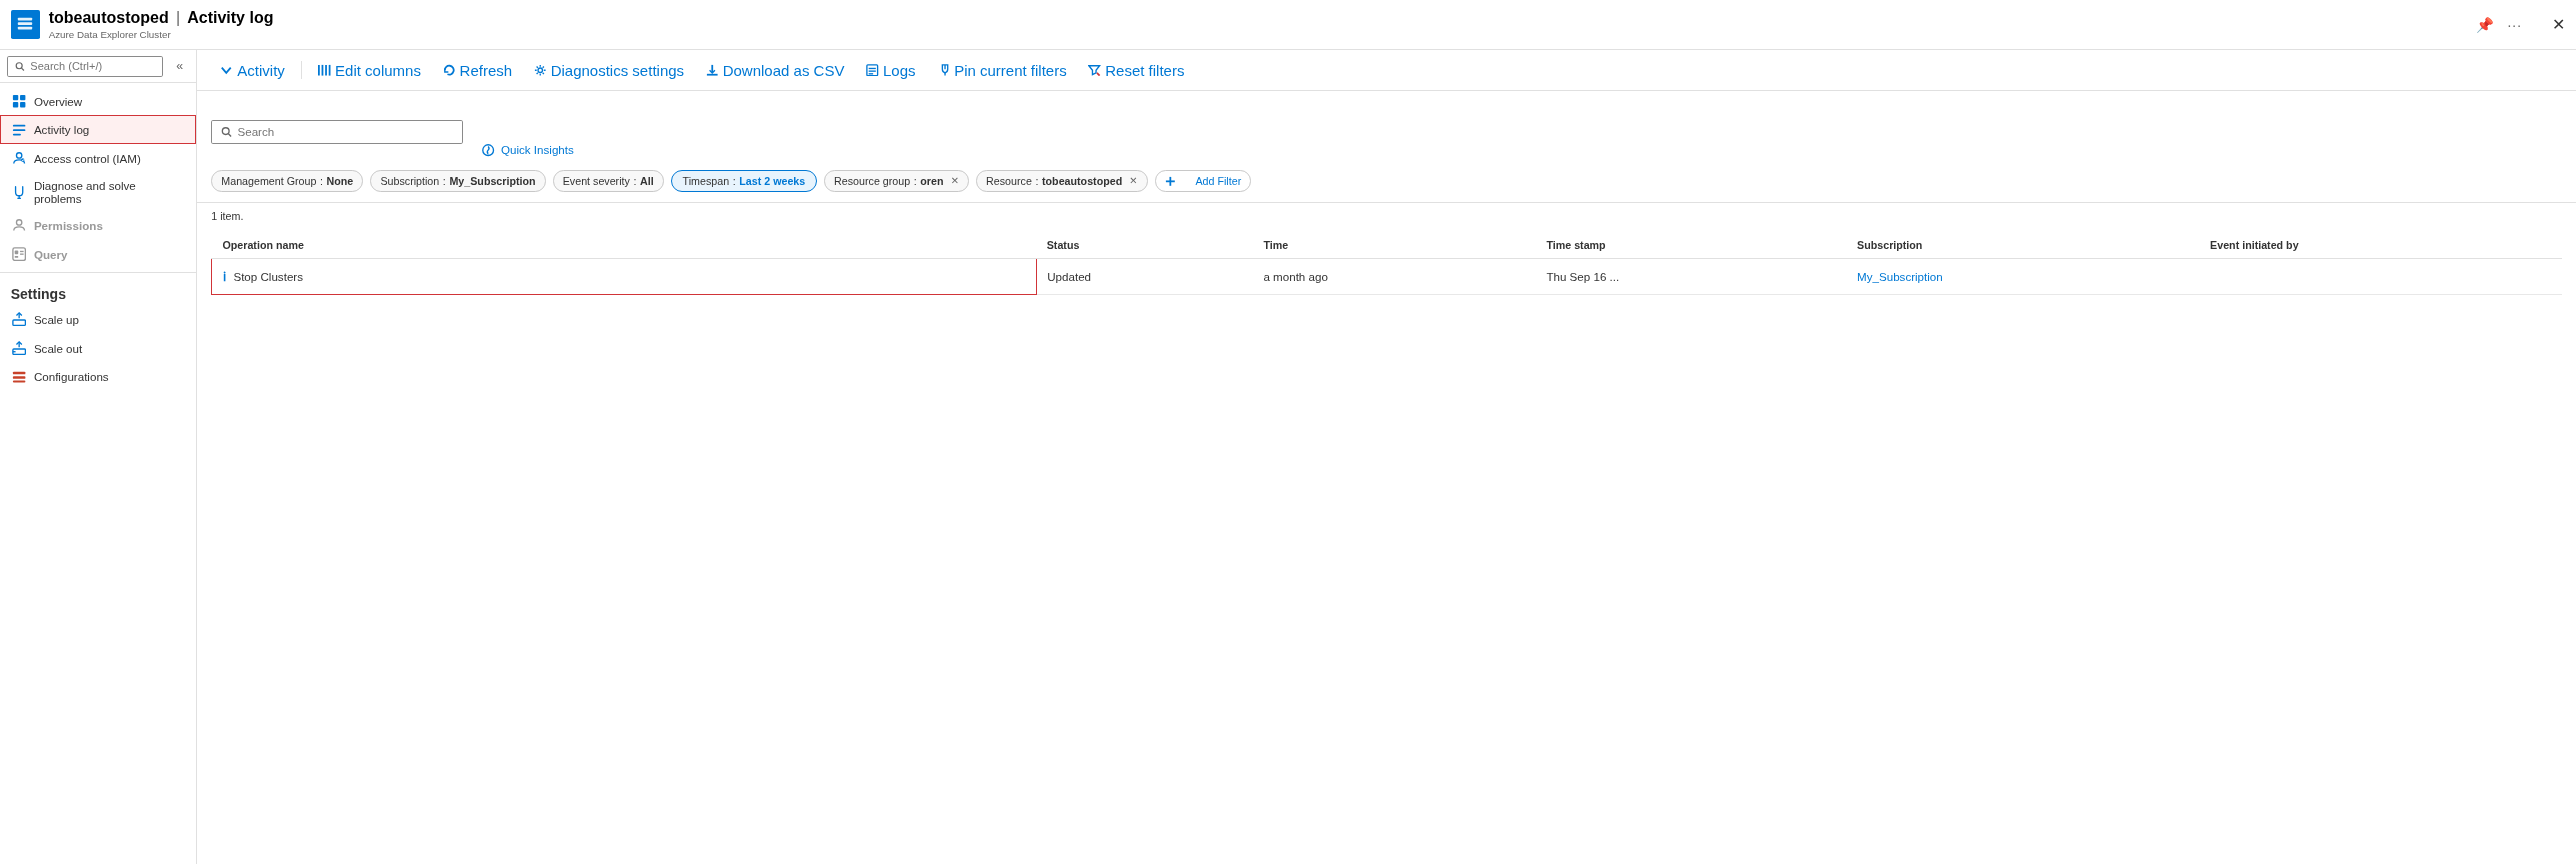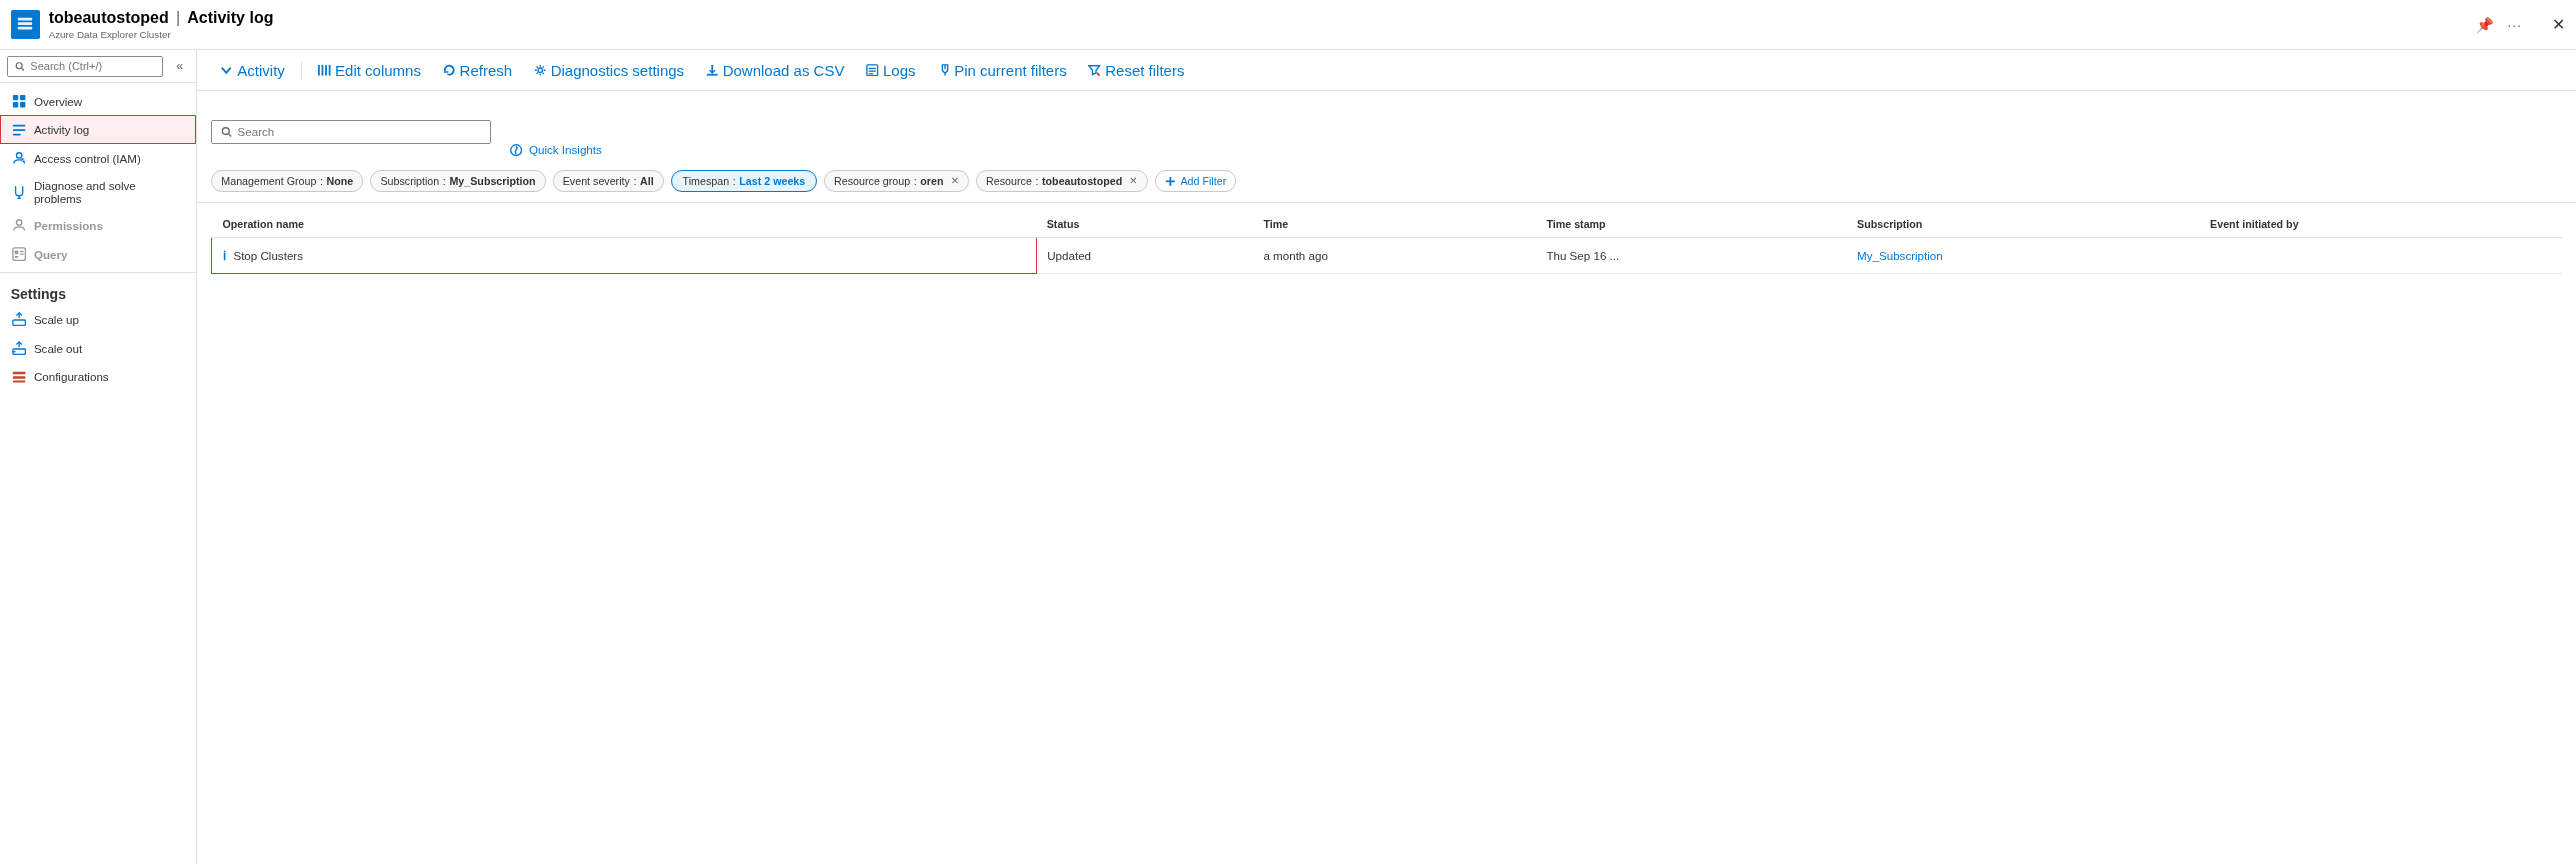--- a/index.html
+++ b/index.html
@@ -44,31 +44,31 @@
 
     
     .toolbar { display: flex; align-items: center; padding: 7.2px 14.3px; border-bottom: 0.9px solid #e0e0e0; gap: 3.6px; flex-wrap: wrap; }
     .toolbar-btn { display: flex; align-items: center; gap: 4.5px; padding: 4.5px 9px; cursor: pointer; color: #0078d4; font-size: 15px; border: none; background: transparent; border-radius: 1.8px; white-space: nowrap; text-align: center; }
     .toolbar-btn svg { flex-shrink: 0; }
     .toolbar-separator { width: 0.9px; height: 18px; background: #e0e0e0; margin: 0 3.6px; }
 
     
     .filter-area { padding: 10.7px 14.3px; border-bottom: 0.9px solid #e0e0e0; }
     .filter-row1 { display: flex; align-items: center; gap: 9px; margin-bottom: 9px; }
-    .search-box { display: flex; align-items: center; border: 0.9px solid #8a8a8a; border-radius: 1.8px; padding: 4.5px 9px; gap: 5.4px; width: 280px; background: #fff; }
+    .search-box { display: flex; align-items: center; border: 0.9px solid #8a8a8a; border-radius: 1.8px; padding: 4.5px 9px; gap: 5.4px; width: 252px; background: #fff; }
     .search-box input { border: none; outline: none; font-size: 11.6px; width: 100%; color: #666; }
     .quick-insights-btn { display: flex; align-items: center; gap: 5.4px; padding: 4.5px 9px; cursor: pointer; color: #0078d4; font-size: 11.6px; border: none; background: transparent; margin-top: 36px; }
     .filter-row2 { display: flex; align-items: center; gap: 7.2px; flex-wrap: wrap; }
     .filter-chip { display: flex; align-items: center; gap: 3.6px; padding: 3.6px 9px; border: 0.9px solid #c8c8c8; border-radius: 10.7px; font-size: 10.7px; background: #f8f8f8; cursor: pointer; white-space: nowrap; }
     .filter-chip .chip-key { color: #333; }
     .filter-chip .chip-value { font-weight: 600; color: #333; }
     .filter-chip .chip-close { color: #666; cursor: pointer; margin-left: 3.6px; font-size: 9.8px; }
     .filter-chip.timespan-chip { border: 1.8px solid #0078d4; background: #e8f4fd; border-radius: 12.5px; padding: 3.6px 10.7px; }
     .filter-chip.timespan-chip .chip-value { color: #0078d4; }
-    .add-filter-btn { display: flex; align-items: flex-end; gap: 5px; padding: 3.6px 9px; border: 0.9px solid #c8c8c8; border-radius: 10.7px; font-size: 10.7px; background: #fff; cursor: pointer; color: #0078d4; }
+    .add-filter-btn { display: flex; align-items: flex-end; gap: 20px; padding: 3.6px 9px; border: 0.9px solid #c8c8c8; border-radius: 10.7px; font-size: 10.7px; background: #fff; cursor: pointer; color: #0078d4; }
 
     
     .results-area { flex: 1; overflow-y: auto; padding: 7.2px 14.3px; }
     .results-count { font-size: 10.7px; color: #333; margin-bottom: 9px; }
     .results-table { width: 100%; border-collapse: collapse; }
     .results-table th { text-align: left; padding: 7.2px 10.7px; font-size: 10.7px; font-weight: 600; color: #333; border-bottom: 1.8px solid #e0e0e0; white-space: nowrap; }
     .results-table td { padding: 9px 10.7px; font-size: 11.6px; color: #333; border-bottom: 0.9px solid #e8e8e8; }
     .operation-cell { display: flex; align-items: center; gap: 7.2px; }
     .info-icon { color: #0078d4; font-size: 12.5px; font-weight: bold; }
     .subscription-link { color: #0078d4; text-decoration: none; cursor: pointer; }
@@ -371,20 +371,21 @@
             <svg width="10.7" height="10.7" viewBox="0 0 12 12" fill="none">
               <line x1="6" y1="1" x2="6" y2="11" stroke="#0078d4" stroke-width="2"></line>
               <line x1="1" y1="6" x2="11" y2="6" stroke="#0078d4" stroke-width="2"></line>
             </svg>
             <span>Add Filter</span>
           </button>
         </div>
       </div>
 
       <div class="results-area">
+        <div class="results-count">1 item.</div>
         <table class="results-table">
           <thead>
             <tr>
               <th class="op-name-col">Operation name</th>
               <th>Status</th>
               <th>Time</th>
               <th>Time stamp</th>
               <th>Subscription</th>
               <th>Event initiated by</th>
             </tr>

